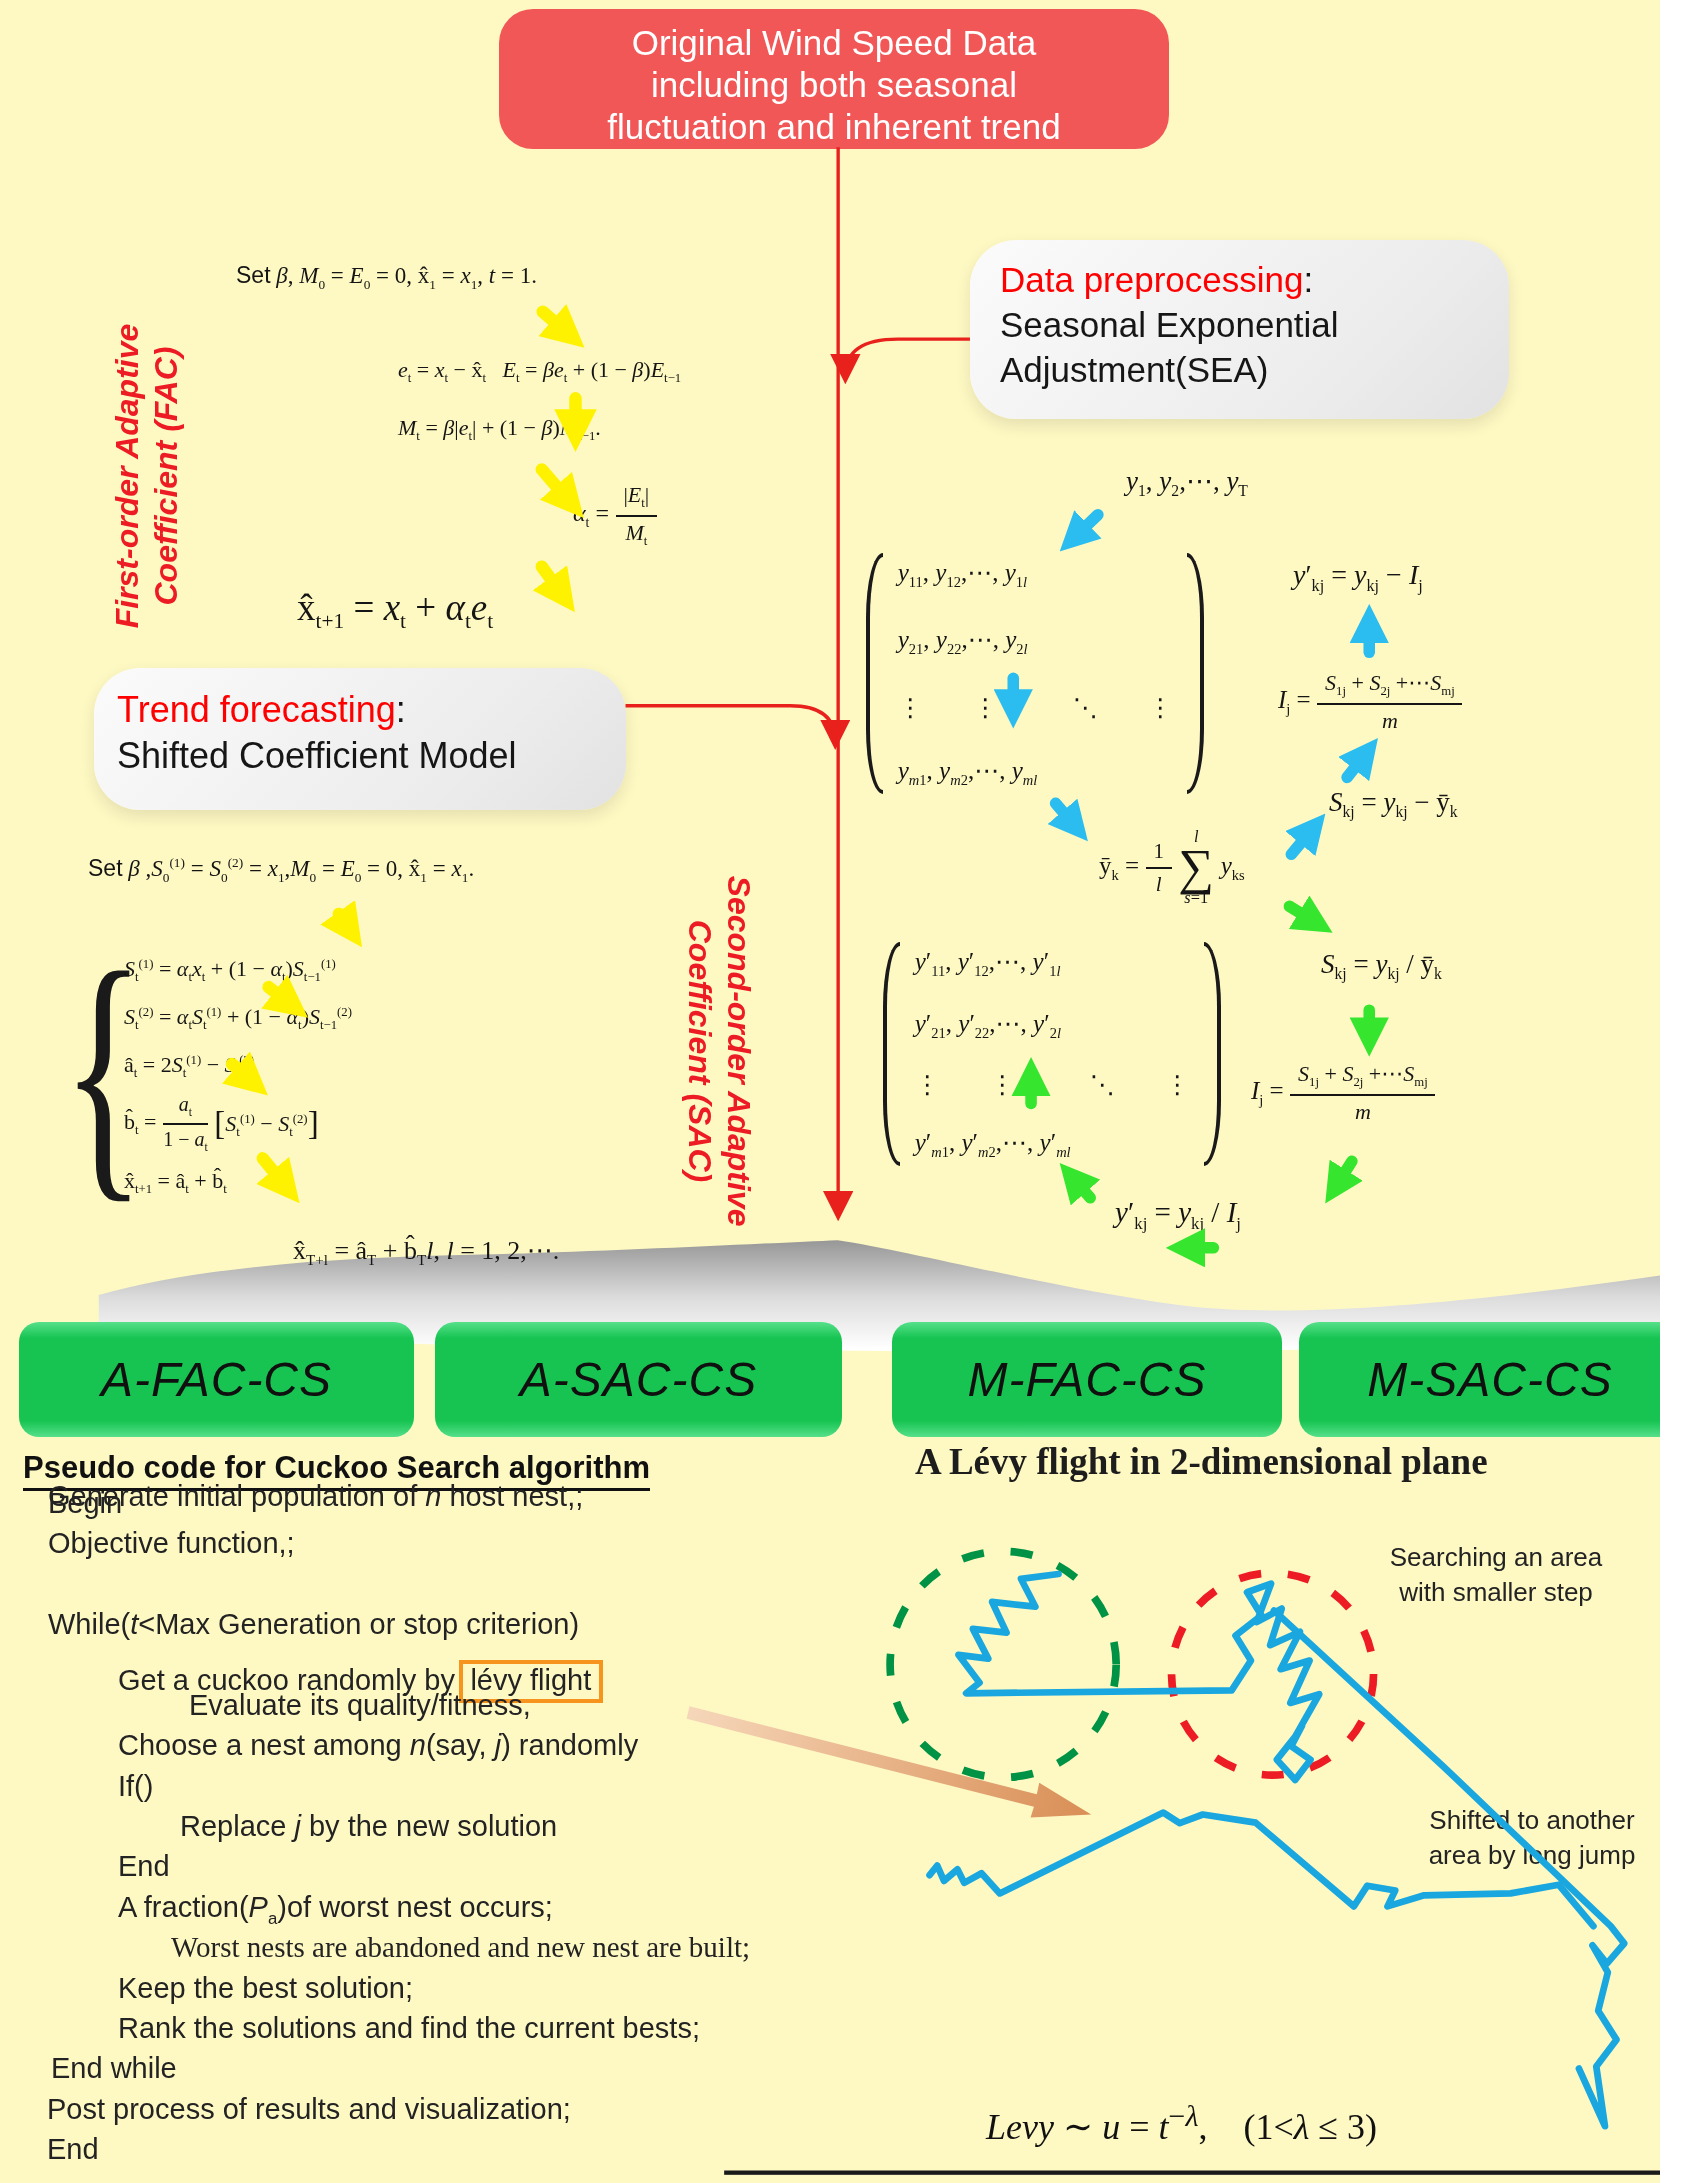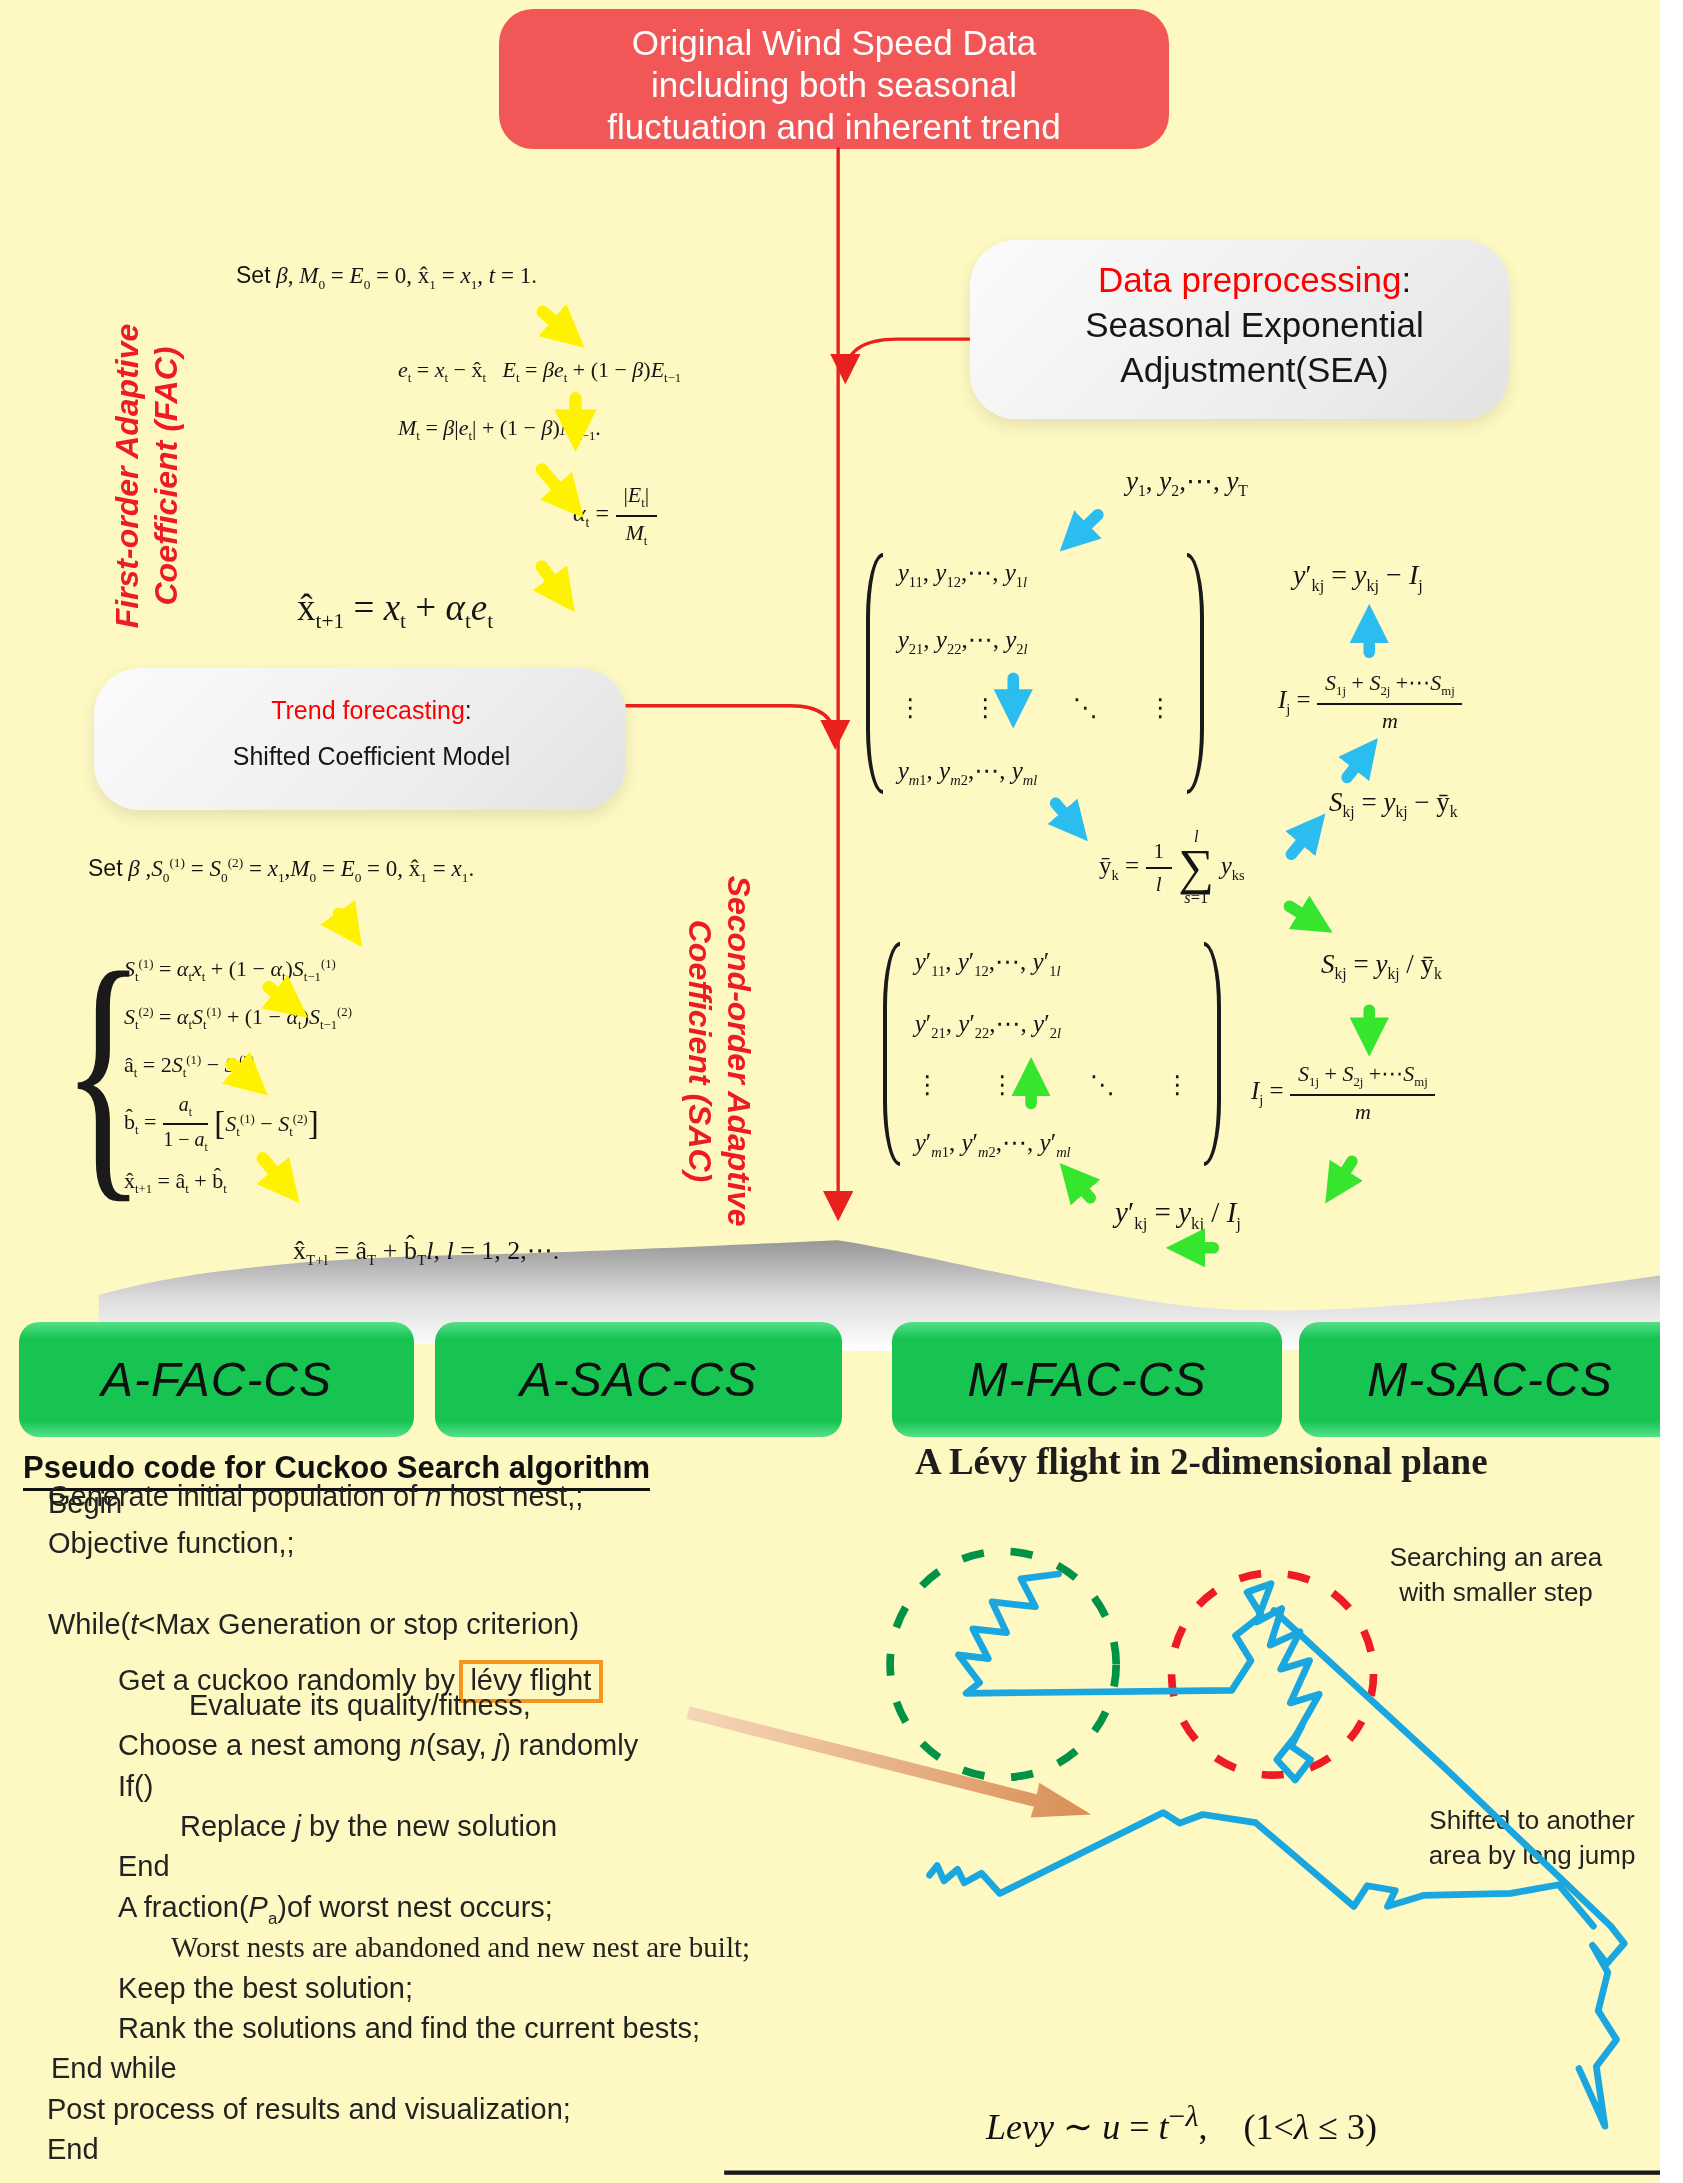--- a/index.html
+++ b/index.html
@@ -5,21 +5,21 @@
   html,body{margin:0;padding:0;background:#fff;}
   .stage{position:relative;width:1660px;height:2183px;background:#fef9c3;overflow:hidden;
          font-family:"Liberation Sans","DejaVu Sans",sans-serif;}
   svg.layer{position:absolute;left:0;top:0;pointer-events:none;}
   .abs{position:absolute;white-space:nowrap;}
   
   .topbox{left:499px;top:8.7px;width:670px;height:140px;background:#f25757;border-radius:34px;
           color:#fff;text-align:center;font-size:35px;line-height:42px;padding-top:13.5px;box-sizing:border-box;}
   
   .graybox{background:linear-gradient(135deg,#fbfbfb 0%,#ececec 70%,#e2e2e2 100%);
-           border-radius:46px;box-shadow:0 6.7px 14.4px rgba(0,0,0,.10);box-sizing:border-box;text-align:center;}
+           border-radius:46px;box-shadow:0 6.7px 14.4px rgba(0,0,0,.10);box-sizing:border-box;}
   .red{color:#ff0000;}
   .blk{color:#161616;}
   
   .eq{position:absolute;font-family:"Liberation Serif","DejaVu Serif",serif;color:#151515;white-space:nowrap;}
   .eq i{font-style:italic;}
   .eq sub{font-size:58%;}
   .eq sup{font-size:58%;}
   .eqflex{display:flex;align-items:center;gap:6.7px;}
   .frac{display:inline-flex;flex-direction:column;text-align:center;vertical-align:middle;}
   .frac .num{border-bottom:2.4px solid #151515;padding:0 7.7px 3.8px;}
@@ -106,21 +106,21 @@
   <div class="eq" style="left:297px;top:586px;font-size:37px;">x̂<sub>t+1</sub> = <i>x</i><sub>t</sub> + <i>α</i><sub>t</sub><i>e</i><sub>t</sub></div>
 
   <div class="abs graybox" style="left:970px;top:240px;width:539px;height:179px;padding:17.3px 0 0 30px;font-size:35px;line-height:45px;">
     <div>
       <span class="red">Data preprocessing</span><span class="blk">:</span>
     </div>
     <div class="blk">Seasonal Exponential</div>
     <div class="blk">Adjustment(SEA)</div>
   </div>
 
-  <div class="abs graybox" style="left:94px;top:668px;width:532px;height:142px;padding:19px 0 0 23px;font-size:25px;line-height:46px;">
+  <div class="abs graybox" style="left:94px;top:668px;width:532px;height:142px;padding:19px 0 0 23px;font-size:36px;line-height:46px;">
     <div>
       <span class="red">Trend forecasting</span><span class="blk">:</span>
     </div>
     <div class="blk">Shifted Coefficient Model</div>
   </div>
 
   <div class="eq" style="left:88px;top:855px;font-size:23px;"><span class="rm">Set</span> <i>β</i> ,<i>S</i><sub>0</sub><sup>(1)</sup> = <i>S</i><sub>0</sub><sup>(2)</sup> = <i>x</i><sub>1</sub>,<i>M</i><sub>0</sub> = <i>E</i><sub>0</sub> = 0, x̂<sub>1</sub> = <i>x</i><sub>1</sub>.</div>
 
   <div class="brace" style="left:62px;top:937px;">{</div>
 

